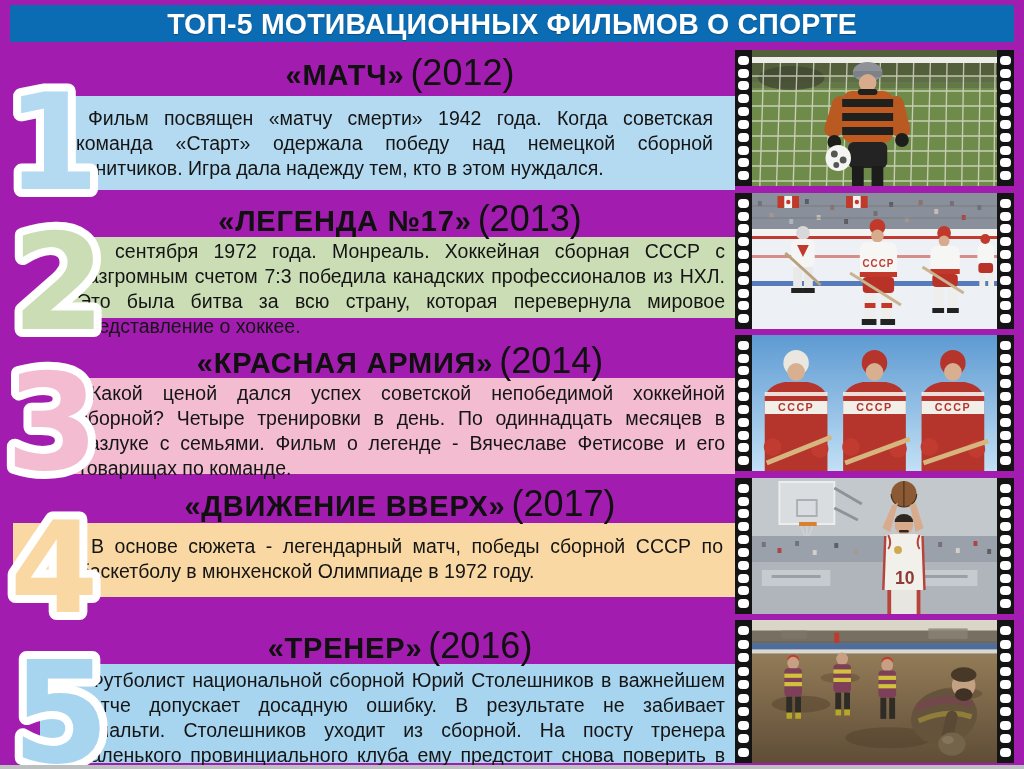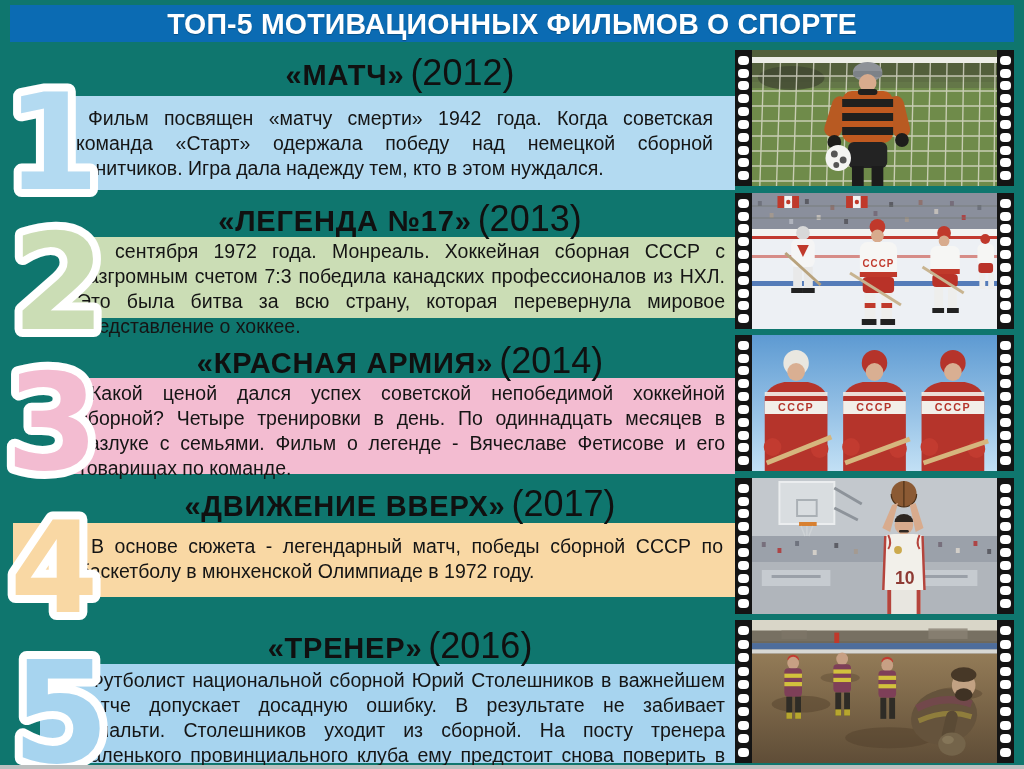--- a/index.html
+++ b/index.html
@@ -1,19 +1,19 @@
 <!DOCTYPE html>
 <html lang="ru"><head>
 <meta charset="utf-8">
 <style>
   html,body { margin:0; padding:0; background:#ffffff; }
   body { width:1024px; height:769px; position:relative; overflow:hidden;
          font-family:"Liberation Sans","DejaVu Sans",sans-serif; }
 
-  .page { position:absolute; inset:0; background:#0f766e; }
+  .page { position:absolute; inset:0; background:#a21caf; }
   .page-edge-bottom { position:absolute; left:0; right:0; bottom:0; height:4px; background:#bcc0c0; }
 
   
   .header-bar { position:absolute; left:10px; top:5px; width:1004px; height:37px;
                 background:#0b6bb3; display:flex; align-items:center; justify-content:center; }
   .header-title { color:#fff; font-weight:bold; font-size:30px; letter-spacing:0.2px;
                   transform:scaleX(0.95); white-space:nowrap; text-shadow:0 1px 1px rgba(0,0,0,.25); }
 
   
   .section { position:absolute; left:0; width:1024px; }

